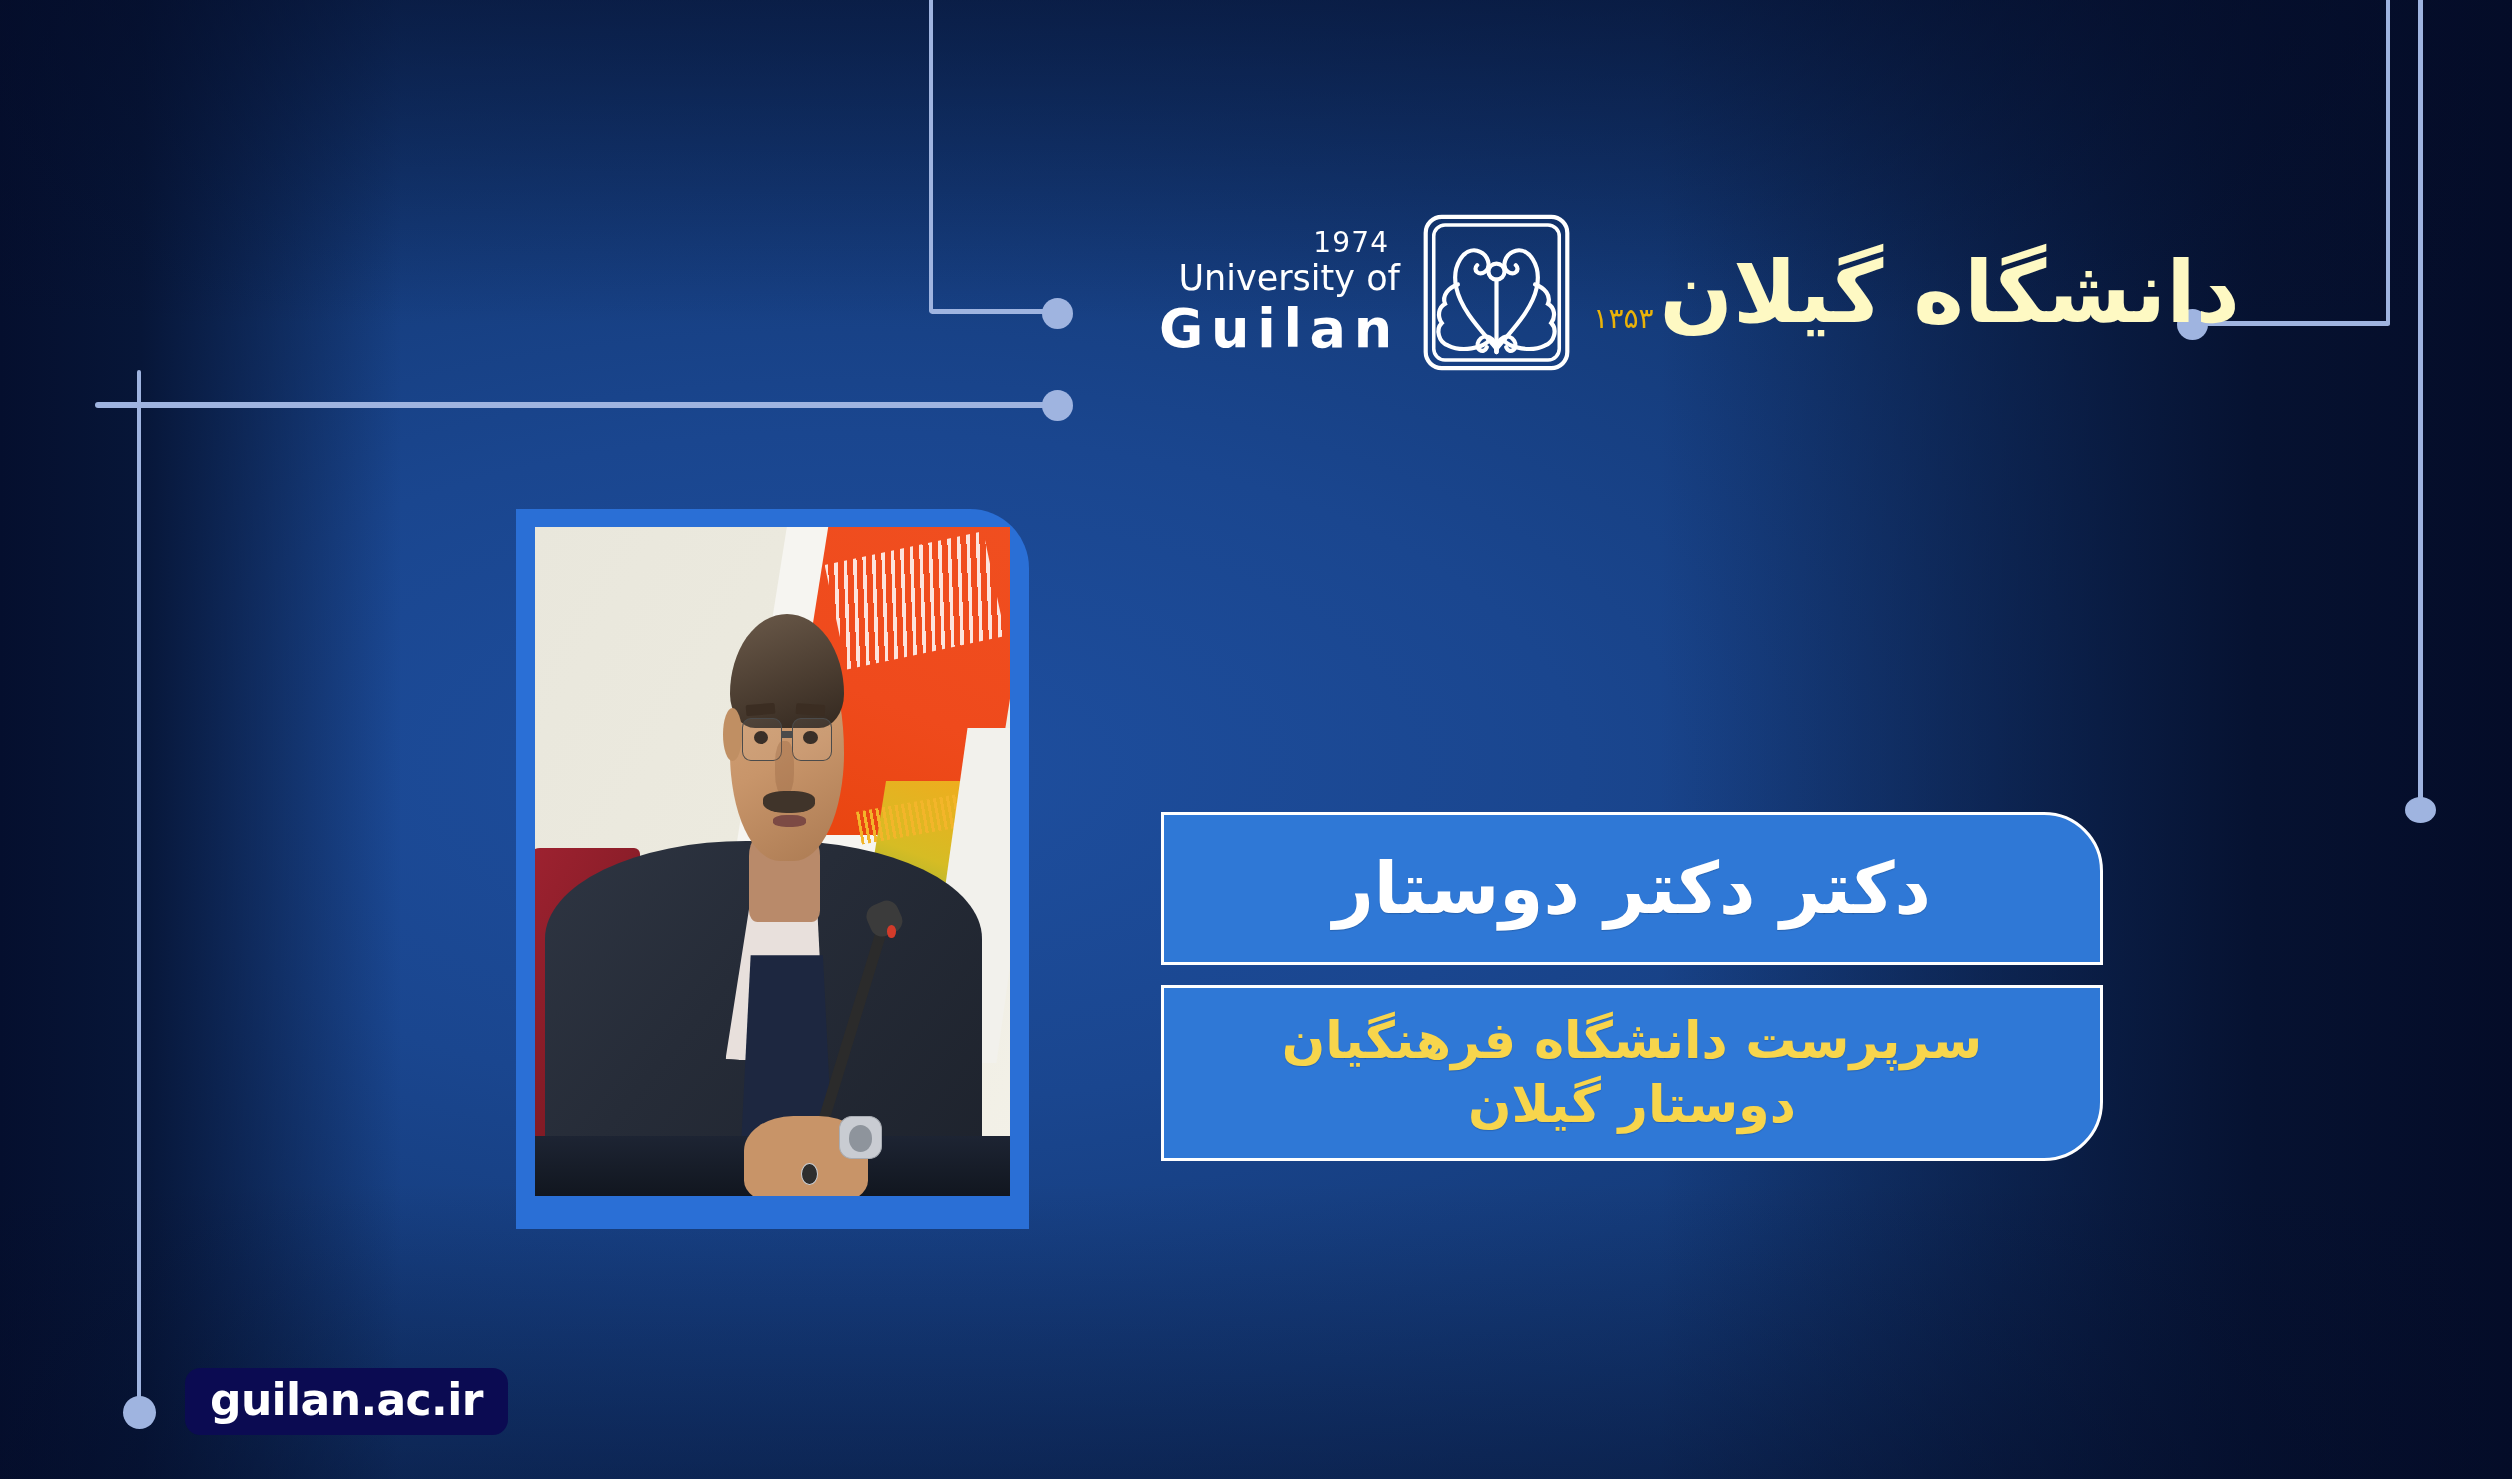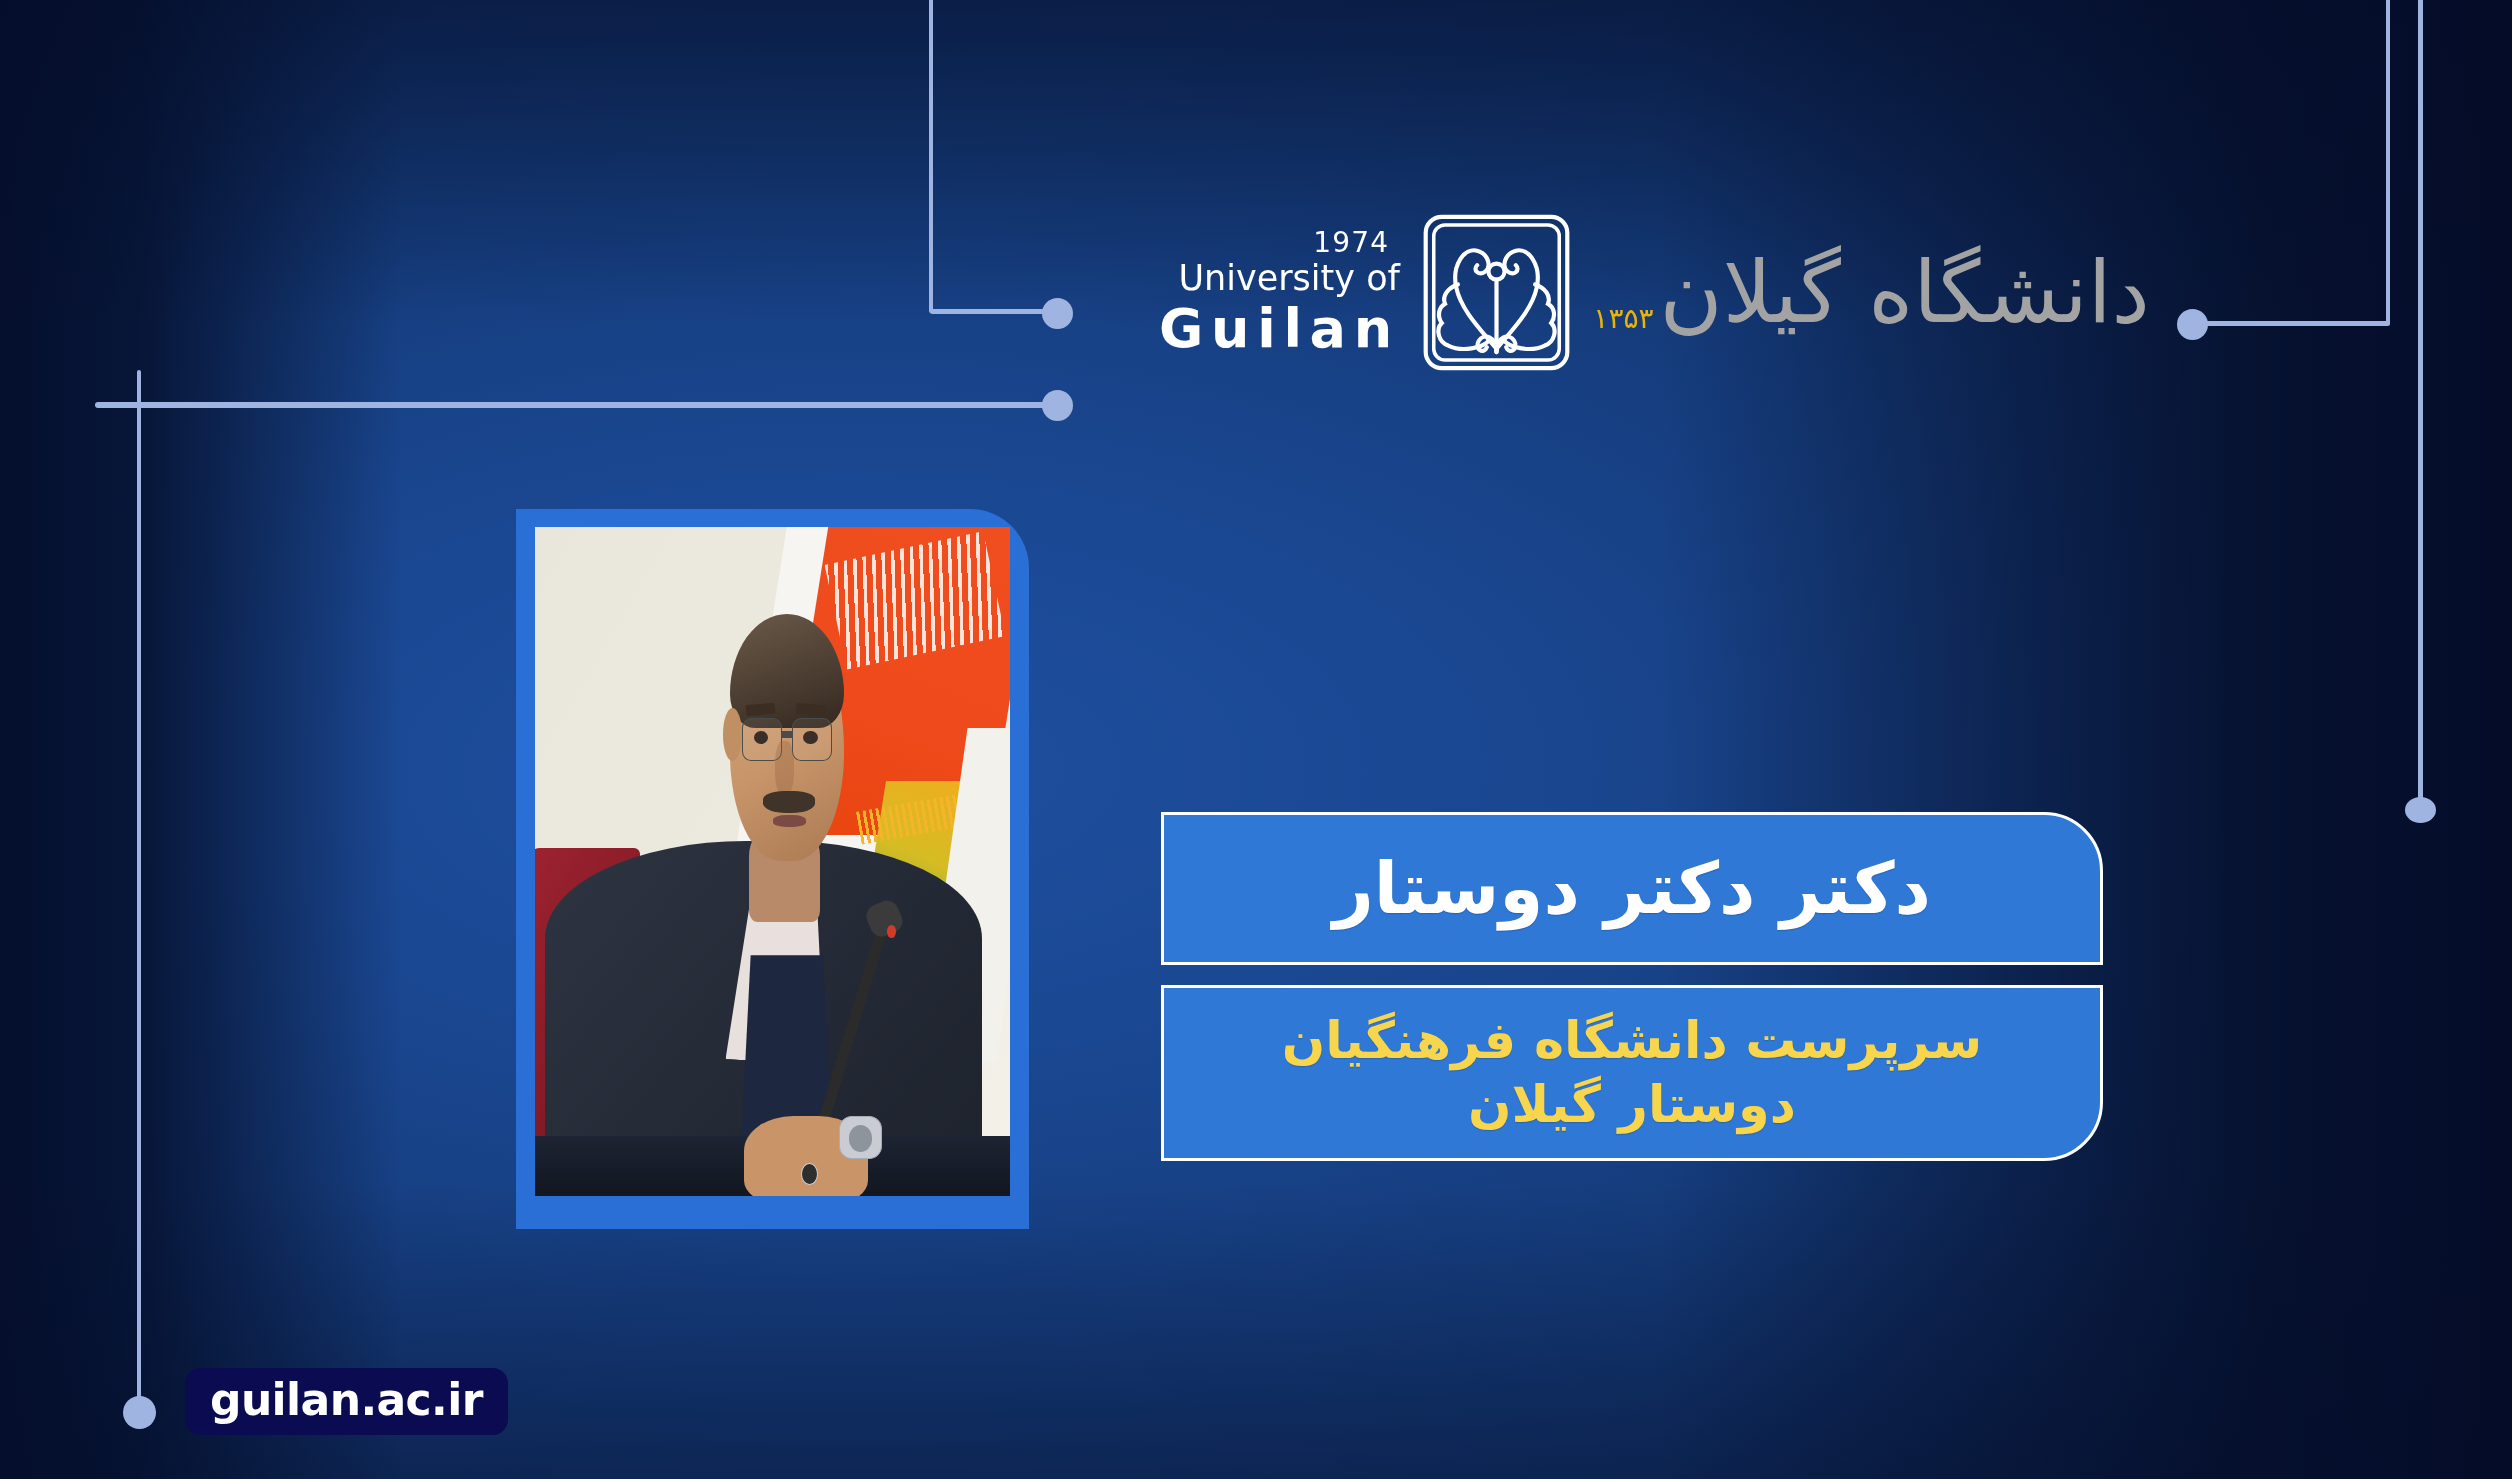--- a/index.html
+++ b/index.html
@@ -71,21 +71,21 @@
   }
   .logo-fa-wrap{
     display:flex;align-items:center;margin-left:4.7px;
   }
   .logo-year-fa{
     color:#eab308;font-size:28px;letter-spacing:1.2px;
     align-self:flex-start;margin-top:57px;margin-right:6px;
     direction:rtl;
   }
   .logo-fa{
-    color:#a3a3a3;font-size:86px;font-weight:400;direction:rtl;
+    color:#fef9c3;font-size:86px;font-weight:700;direction:rtl;
     line-height:1.1;white-space:nowrap;
     font-family:"DejaVu Sans","Liberation Sans",sans-serif;
   }
 
   
   .portrait-frame{
     position:absolute;left:516px;top:509px;
     width:513px;height:720px;
     background:#2a6fd6;
     border-radius:0 59px 0 0;

